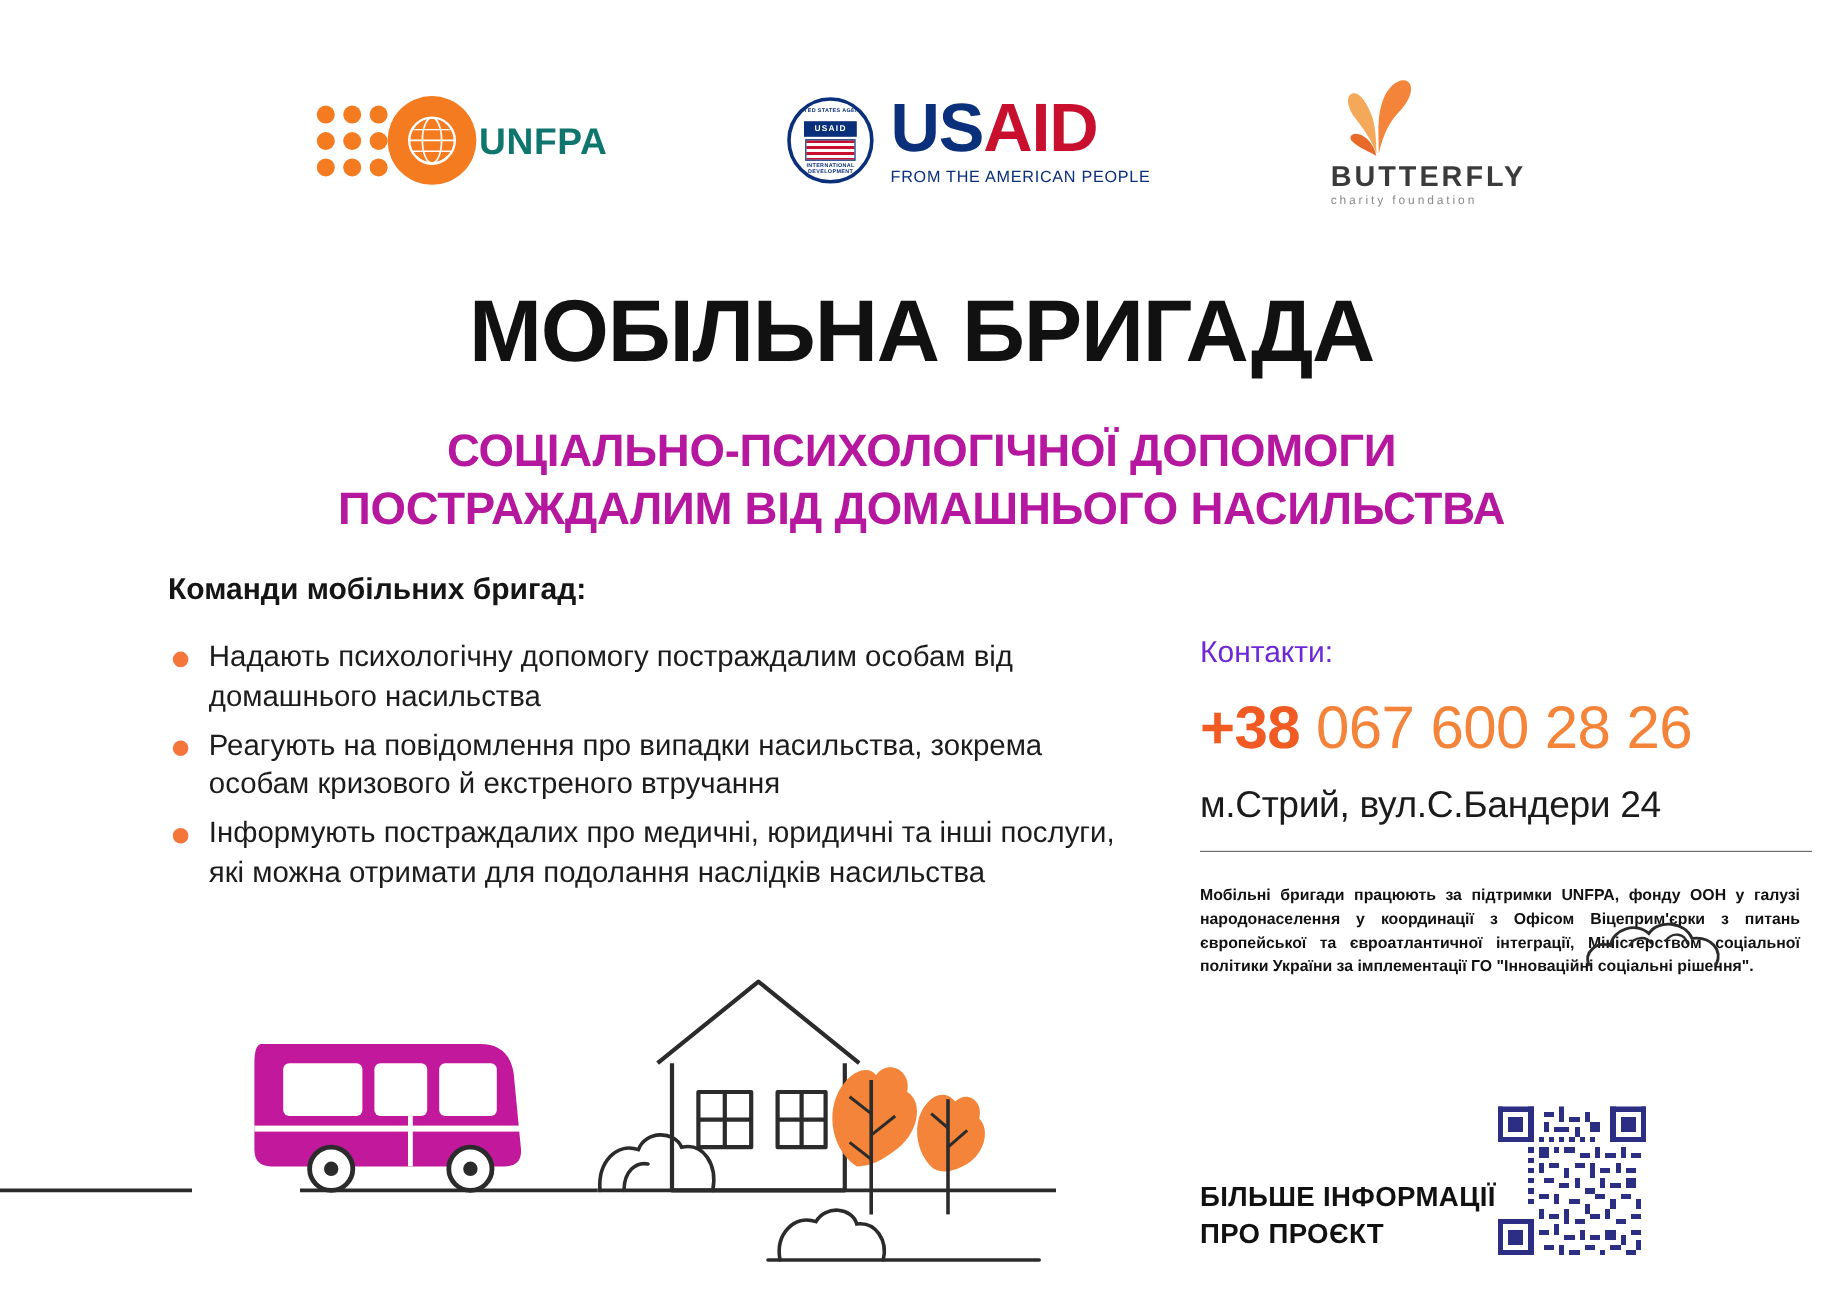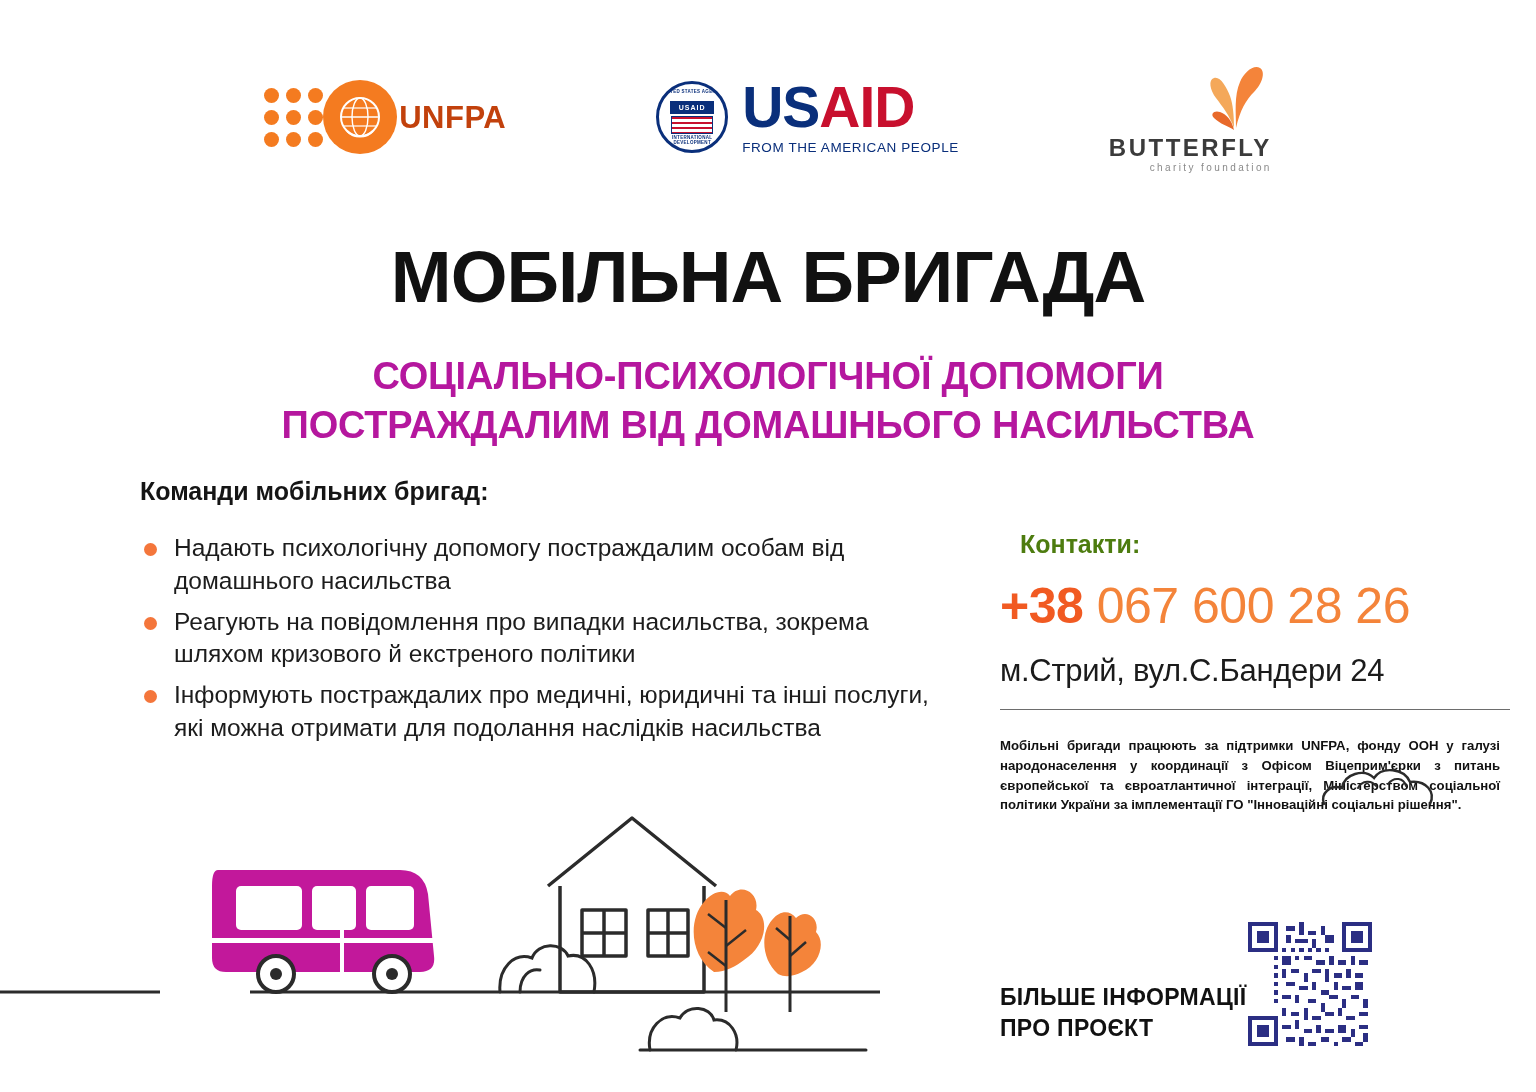--- a/index.html
+++ b/index.html
@@ -57,21 +57,21 @@
     position: relative;
     z-index: 1;
     display: flex;
     align-items: center;
     justify-content: center;
   }
   .unfpa-circle svg { display:block; }
   .unfpa-word {
     font-size: 31px;
     font-weight: bold;
-    color: #c2410c;
+    color: #0f766e;
     letter-spacing: 0.5px;
     margin-left: -4px;
     line-height: 1;
   }
 
   
   .usaid {
     display: flex;
     align-items: center;
     gap: 14px;
@@ -136,21 +136,21 @@
     font-size: 13.5px;
     font-weight: normal;
     letter-spacing: 0.6px;
     color: #0A2F7B;
   }
 
   
   .butterfly {
     display: flex;
     flex-direction: column;
-    align-items: flex-end;
+    align-items: flex-start;
     gap: 2px;
   }
   .butterfly-mark { width: 76px; height: 72px; display:block; }
   .butterfly-name {
     font-size: 24px;
     letter-spacing: 2.5px;
     color: #3b3b3b;
     font-weight: bold;
     line-height: 1;
   }
@@ -226,24 +226,23 @@
 
   
   .right-col {
     position: absolute;
     left: 1000px;
     top: 530px;
     width: 500px;
   }
   .contacts-label {
     font-size: 25px;
-    font-weight: bold;
-    color: #4d7c0f;
+    font-weight: normal;
+    color: #6d28d9;
     margin-bottom: 22px;
-    margin-left: 20px;
   }
   .phone {
     font-size: 50px;
     color: #F4843A;
     line-height: 1;
     white-space: nowrap;
     letter-spacing: -0.5px;
   }
   .phone .code {
     font-weight: bold;
@@ -360,21 +359,21 @@
 <div class="title-main">МОБІЛЬНА БРИГАДА</div>
 <div class="title-sub">
   <span>СОЦІАЛЬНО-ПСИХОЛОГІЧНОЇ ДОПОМОГИ</span>
   <span>ПОСТРАЖДАЛИМ ВІД ДОМАШНЬОГО НАСИЛЬСТВА</span>
 </div>
 
 <div class="left-col">
   <div class="lead">Команди мобільних бригад:</div>
   <ul class="points">
     <li>Надають психологічну допомогу  постраждалим особам від домашнього насильства</li>
-    <li>Реагують  на повідомлення про випадки насильства, зокрема шляхом кризового й екстреного політики</li>
+    <li>Реагують  на повідомлення про випадки насильства, зокрема особам кризового й екстреного втручання</li>
     <li>Інформують постраждалих про медичні, юридичні та інші послуги, які можна отримати для подолання наслідків насильства</li>
   </ul>
 </div>
 
 <div class="right-col">
   <div class="contacts-label">Контакти:</div>
 
   <div class="phone">
     <span class="code">+38</span>
     <span>067 600 28 26</span>

